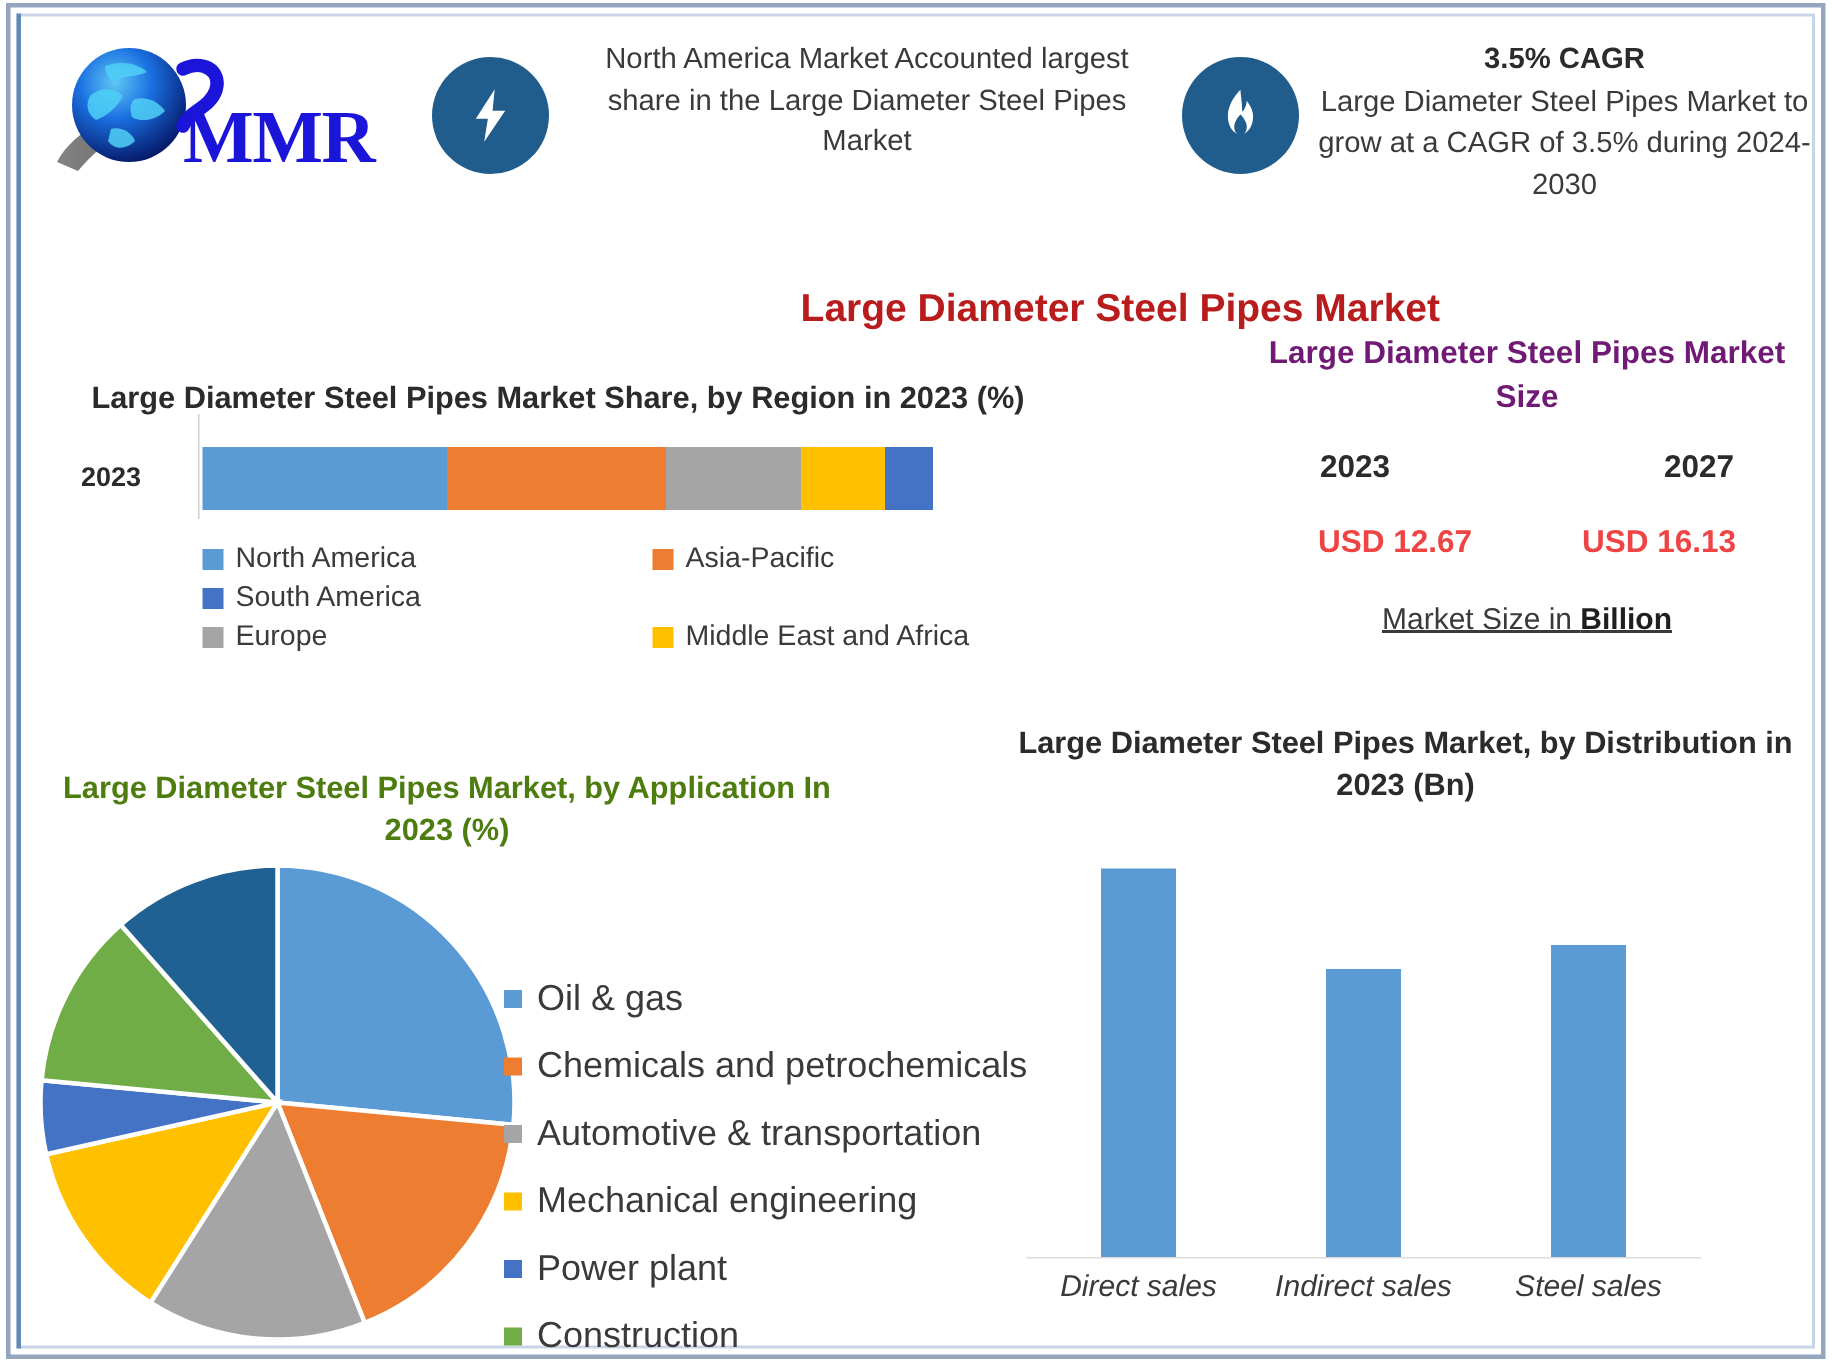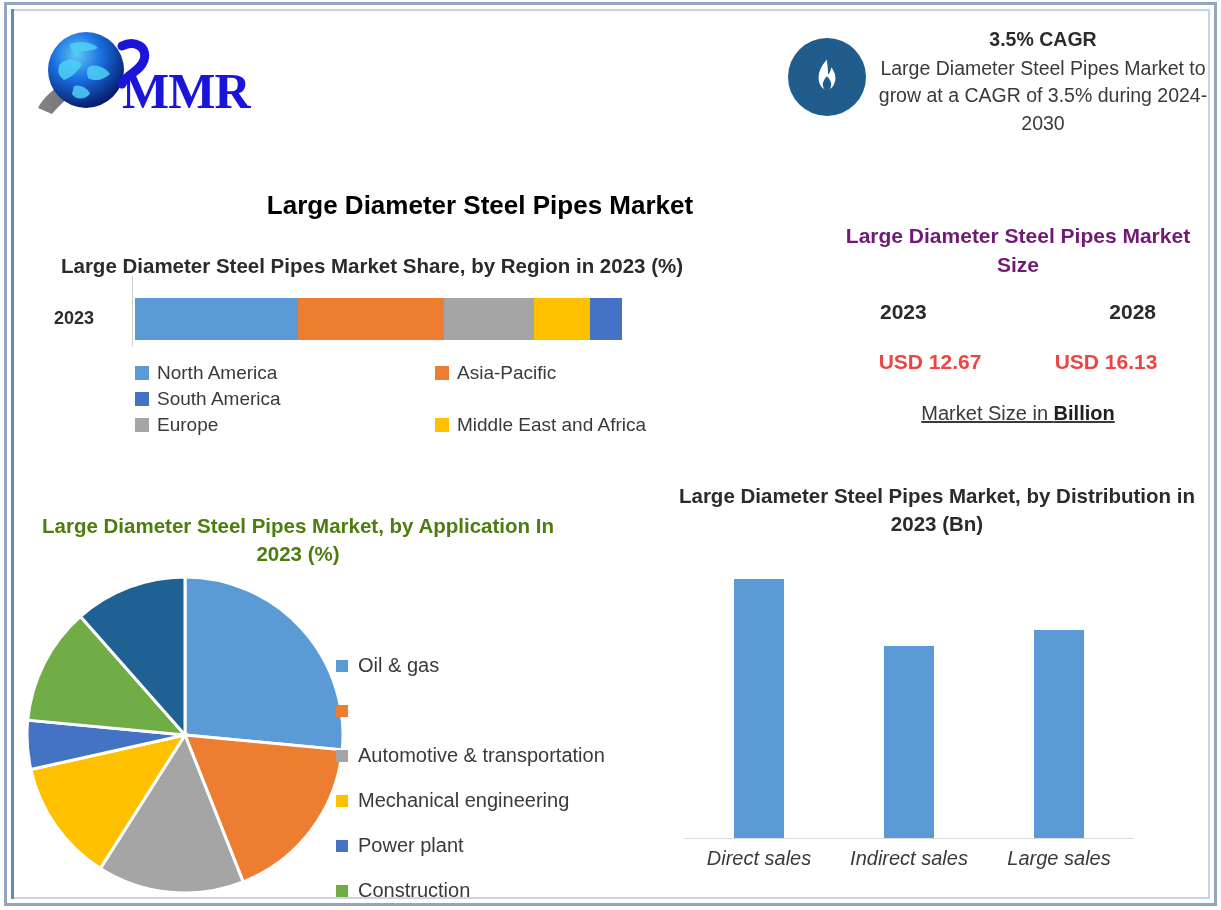--- a/index.html
+++ b/index.html
@@ -93,24 +93,24 @@
     font-size: 19.5px;
     display: block;
     margin-bottom: 1px;
   }
 
   
   .main-title {
     position: absolute;
     left: 0; top: 190px;
     width: 960px;
-    text-align: center;
+    text-align: right;
     font-size: 26px;
     font-weight: bold;
-    color: #000000;
+    color: #b91c1c;
   }
 
   
   .region-block {
     position: absolute;
     left: 22px; top: 252px;
     width: 700px;
   }
   .chart-title {
     text-align: center;
@@ -222,21 +222,21 @@
   }
   .pie-svg { position: absolute; left: 4px; top: 0; }
   .pie-legend {
     position: absolute;
     left: 318px; top: 70px;
     width: 350px;
   }
   .pl-item {
     display: flex;
     align-items: center;
-    font-size: 20px;
+    font-size: 24px;
     color: #3a3a3a;
     height: 45px;
     white-space: nowrap;
   }
   .pl-swatch { width: 12px; height: 12px; margin-right: 10px; flex: 0 0 auto; }
 
   
   .dist-block {
     position: absolute;
     left: 672px; top: 482px;
@@ -319,20 +319,28 @@
           <path d="M40 22 C50 18, 62 20, 68 26 C60 30, 52 28, 46 32 C42 30, 40 26, 40 22 Z"></path>
           <path d="M30 42 C36 36, 46 36, 52 42 C48 50, 40 56, 34 58 C28 54, 27 48, 30 42 Z"></path>
           <path d="M60 44 C68 42, 76 46, 80 52 C74 58, 64 60, 58 56 C56 50, 57 46, 60 44 Z"></path>
           <path d="M44 64 C50 62, 58 66, 60 72 C54 78, 46 78, 42 72 Z"></path>
         </g>
         <path d="M92 24 C 104 18, 118 24, 114 38 C 110 50, 96 52, 92 62" fill="none" stroke="#1a15d8" stroke-width="9" stroke-linecap="round"></path>
       </svg>
       <div class="logo-mmr">MMR</div>
     </div>
 
+    <div class="kpi kpi-1">
+      <div class="kpi-circle">
+        <svg width="42" height="42" viewBox="0 0 24 24">
+          <path d="M13.6 2 L6.4 13.2 H11 L9.6 22 L17.6 10.2 H12.8 Z" fill="#ffffff"></path>
+        </svg>
+      </div>
+      <div class="kpi-text">North America Market Accounted largest share in the Large Diameter Steel Pipes Market</div>
+    </div>
 
     <div class="kpi kpi-2">
       <div class="kpi-circle">
         <svg width="42" height="42" viewBox="0 0 24 24">
           <path d="M12 2.2 C12 2.2 7.2 6.6 7.2 12.4 C7.2 16.2 9.4 19.2 12 19.2 C14.6 19.2 16.8 16.2 16.8 12.4 C16.8 9.6 15.2 7.6 14.4 6.4 C14.2 8.6 13.4 10 12.6 10.6 C12.8 8 12 4 12 2.2 Z" fill="#ffffff"></path>
           <path d="M12 19.6 C10.6 19.6 9.6 18 9.6 16.2 C9.6 14 12 11.6 12 11.6 C12 11.6 14.4 14 14.4 16.2 C14.4 18 13.4 19.6 12 19.6 Z" fill="#215d8c"></path>
         </svg>
       </div>
       <div class="kpi-text">
         <span class="kpi-head">3.5% CAGR</span>
@@ -385,21 +393,21 @@
           <span>Middle East and Africa</span>
         </div>
       </div>
     </div>
   </div>
 
   <div class="size-block">
     <div class="size-title">Large Diameter Steel Pipes Market Size</div>
     <div class="size-years">
       <div class="size-year">2023</div>
-      <div class="size-year">2028</div>
+      <div class="size-year">2027</div>
     </div>
     <div class="size-vals">
       <div class="size-val">USD 12.67</div>
       <div class="size-val">USD 16.13</div>
     </div>
     <div class="size-note">
       <span>Market Size in </span><b>Billion</b>
     </div>
   </div>
 
@@ -419,20 +427,21 @@
           </g>
       </svg>
 
       <div class="pie-legend">
         <div class="pl-item">
           <span class="pl-swatch" style="background:#5b9bd5"></span>
           <span>Oil &amp; gas</span>
         </div>
         <div class="pl-item">
           <span class="pl-swatch" style="background:#ed7d31"></span>
+          <span>Chemicals and petrochemicals</span>
         </div>
         <div class="pl-item">
           <span class="pl-swatch" style="background:#a5a5a5"></span>
           <span>Automotive &amp; transportation</span>
         </div>
         <div class="pl-item">
           <span class="pl-swatch" style="background:#ffc000"></span>
           <span>Mechanical engineering</span>
         </div>
         <div class="pl-item">
@@ -459,18 +468,18 @@
           <div class="dist-bar" id="bar1" style="height: 66.9355%; background: rgb(91, 155, 213);"></div>
         </div>
         <div class="dist-col">
           <div class="dist-bar" id="bar2" style="height: 72.5806%; background: rgb(91, 155, 213);"></div>
         </div>
       </div>
       <div class="dist-baseline"></div>
       <div class="dist-labels">
         <div class="dist-label">Direct sales</div>
         <div class="dist-label">Indirect sales</div>
-        <div class="dist-label">Large sales</div>
+        <div class="dist-label">Steel sales</div>
       </div>
     </div>
   </div>
 
 </div>
 
 </body></html>

